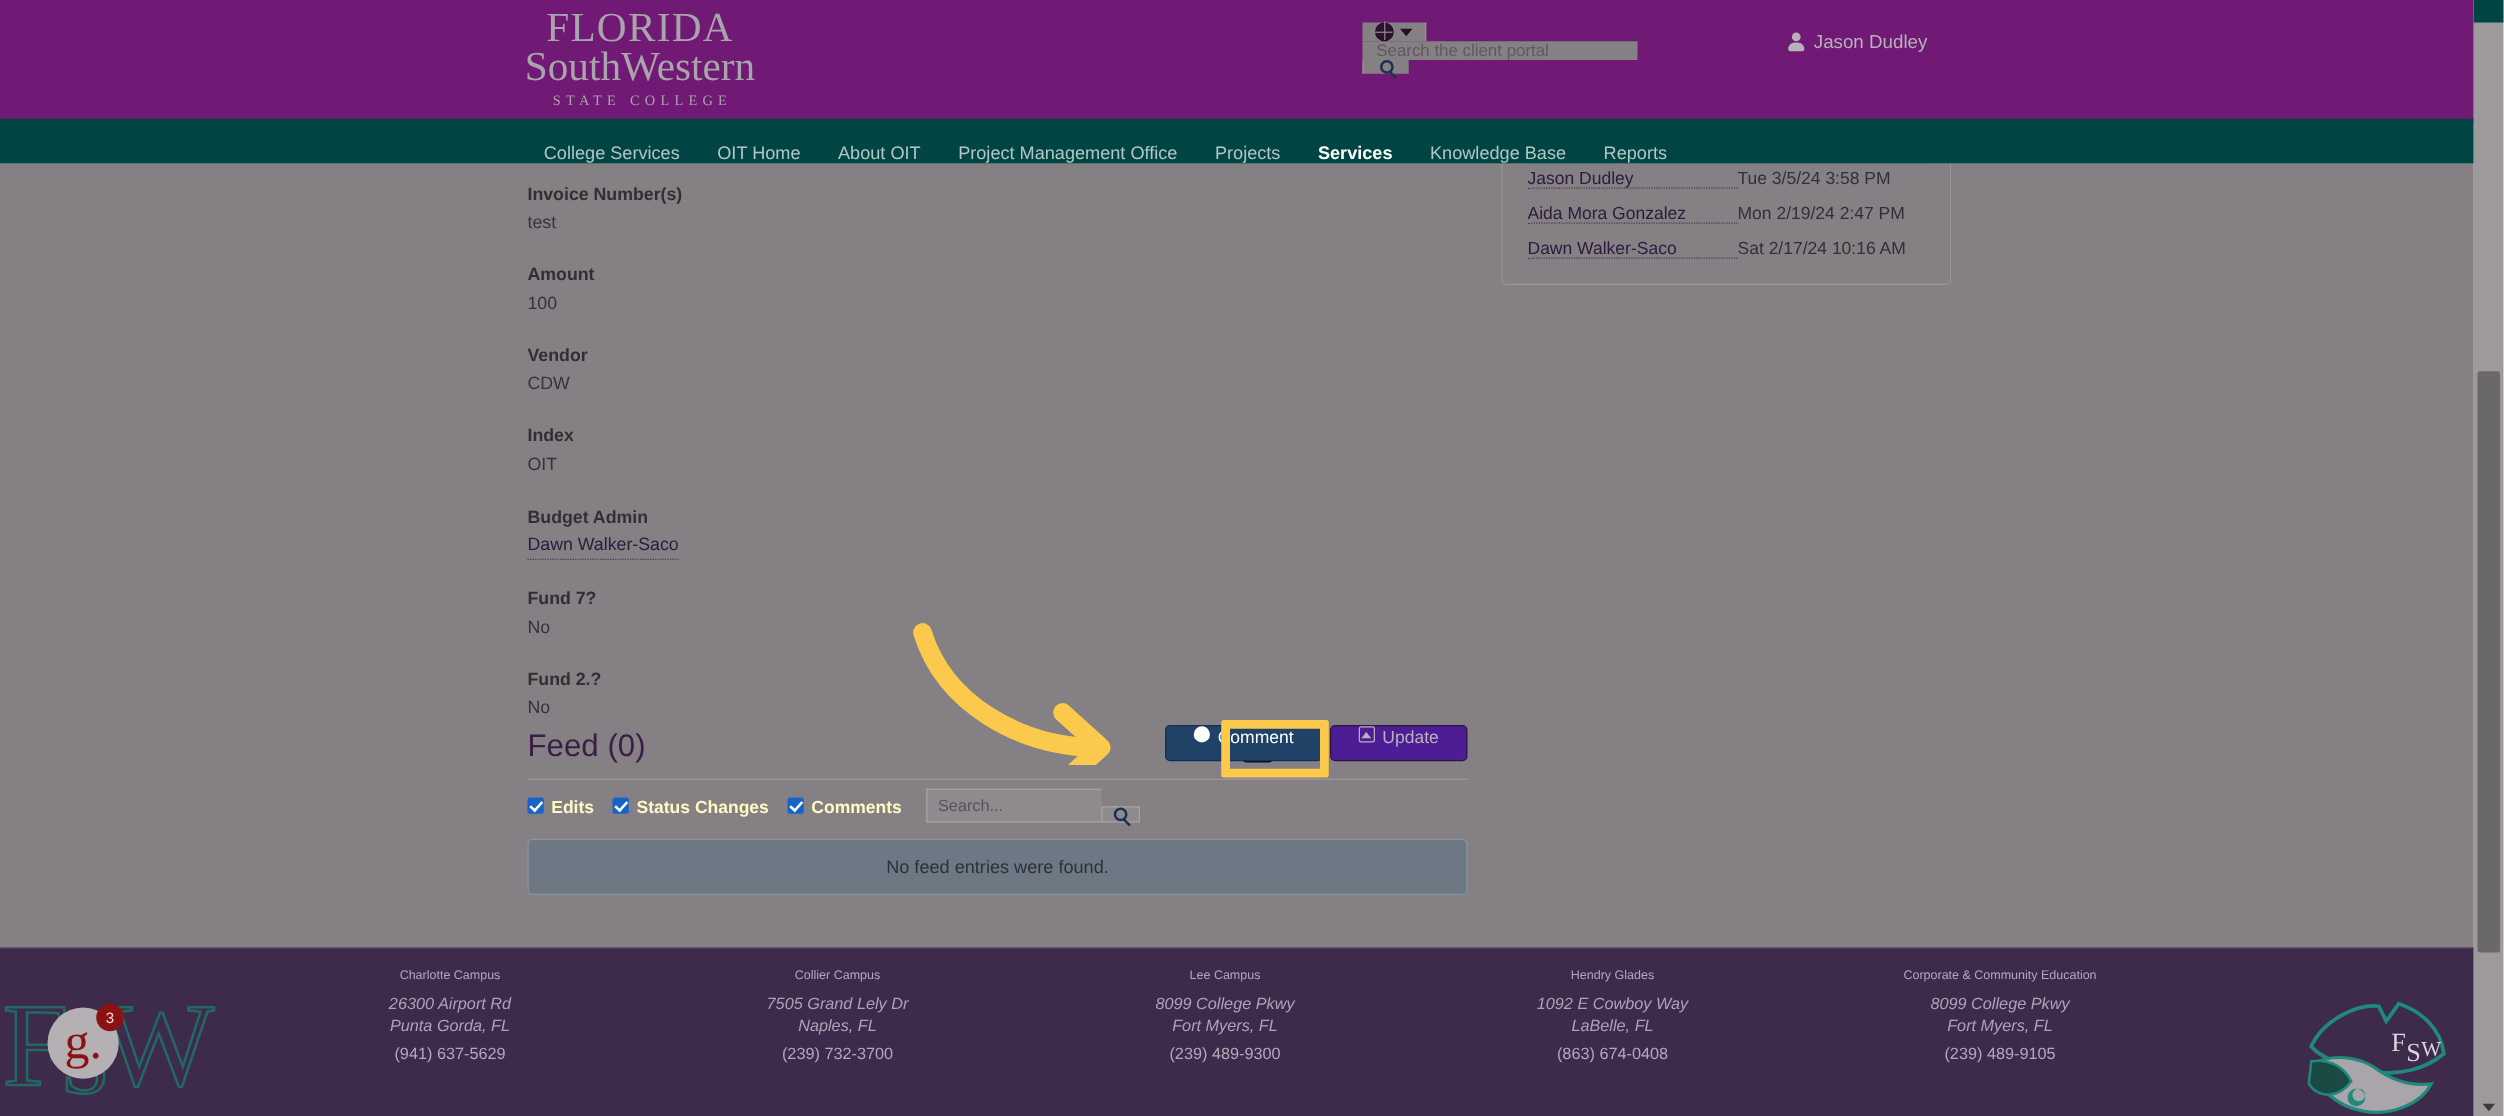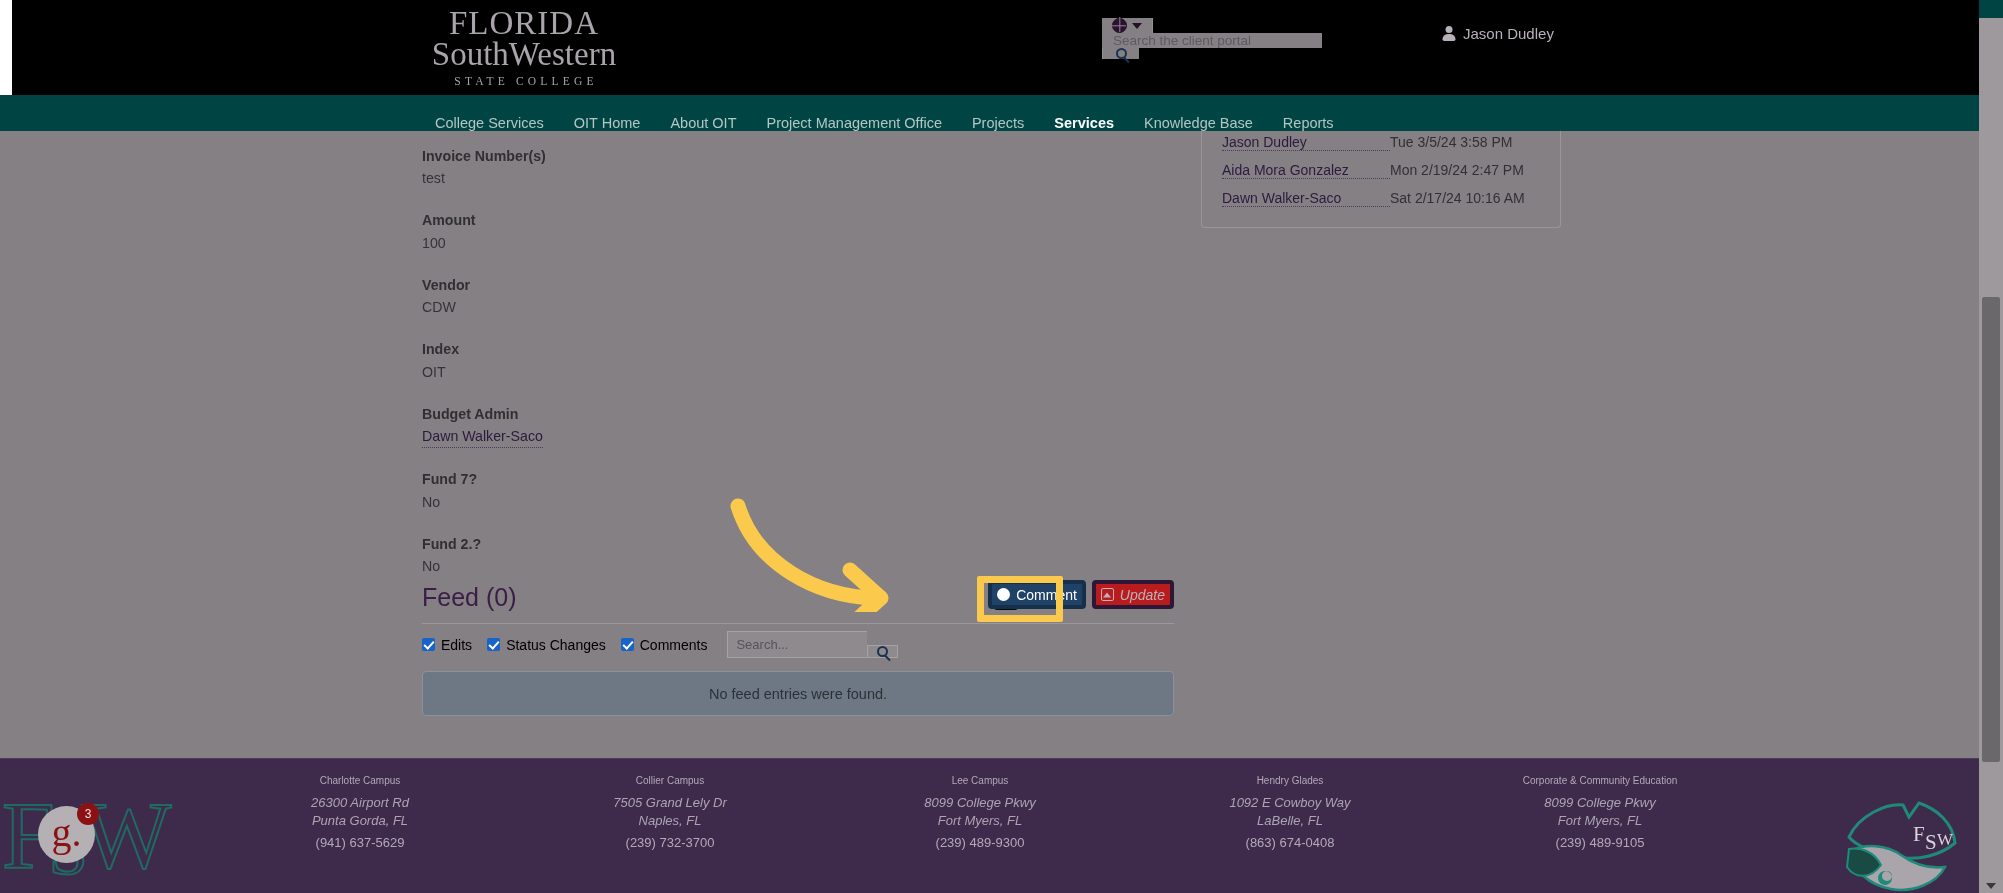--- a/index.html
+++ b/index.html
@@ -13,23 +13,23 @@
   
   #page {
     position: relative;
     width: 2003px; height: 893px;
     overflow: hidden;
     background: #ffffff;
   }
 
   
   .site-header {
-    position: absolute; top: 0; left: 12px;
+    position: absolute; top: 0; left: 0;
     width: 1979px; height: 97px;
-    background: #000000;
+    background: #701a75;
   }
   .logo-wrap {
     position: absolute; left: 407px; top: 8px;
     width: 210px; height: 78px;
     display: flex; flex-direction: column;
     align-items: center; justify-content: center;
     color: #a9a3ab;
   }
   .logo-l1 {
     font-family: "Liberation Serif", serif;
@@ -174,30 +174,30 @@
   }
   .feed-rule {
     position: absolute; left: 0; top: 40px;
     width: 752px; height: 1px; background: #9b979b;
   }
   .btn-row {
     position: absolute; right: 0; top: -3px;
     display: flex; align-items: center; gap: 6px;
   }
   .btn {
-    height: 29px; border-radius: 4px; border: 4px solid #bef264;
-    display: flex; align-items: center; gap: 6px;
-    padding: 0 5px; font-size: 14px; cursor: pointer;
+    height: 29px; border-radius: 4px; border: 1px solid #bef264;
+    display: flex; gap: 6px;
+    padding: 0 22px; font-size: 14px; cursor: pointer;
     white-space: nowrap;
   }
   .btn-comment {
     background: #1f4266; color: #ffffff; border-color: #16304b;
   }
   .btn-update {
-    background: #b91c1c; color: #b9b2bd; border-color: #2d1636; font-style: italic;
+    background: #4c1d95; color: #b9b2bd; border-color: #2d1636;
   }
   .ico-comment {
     width: 13px; height: 13px; border-radius: 50%;
     background: #ffffff; display:block;
   }
   .ico-update {
     width: 13px; height: 13px; border: 1.5px solid #b9b2bd;
     border-radius: 2px; position: relative; display:block;
   }
   .ico-update::after {
@@ -226,21 +226,21 @@
   .cb {
     width: 13px; height: 13px; background: #1763c8;
     border-radius: 2px; position: relative; display:block;
   }
   .cb::after {
     content:""; position:absolute; left: 4px; top: 1px;
     width: 4px; height: 8px;
     border: solid #ffffff; border-width: 0 2px 2px 0;
     transform: rotate(42deg);
   }
-  .cb-label { font-size: 14px; color: #000000; }
+  .cb-label { font-size: 14px; color: #fef9c3; font-weight: bold; }
 
   .filter-search {
     display: flex; align-items: flex-end; height: 27px; margin-left: 5px;
   }
   .fs-input {
     width: 140px; height: 27px;
     background: #8e8a8e; border: 1px solid #a5a1a5;
     border-right: none; outline: none;
     font-size: 13px; color: #3a383c; padding: 0 8px;
     font-family: "Liberation Sans", sans-serif;

